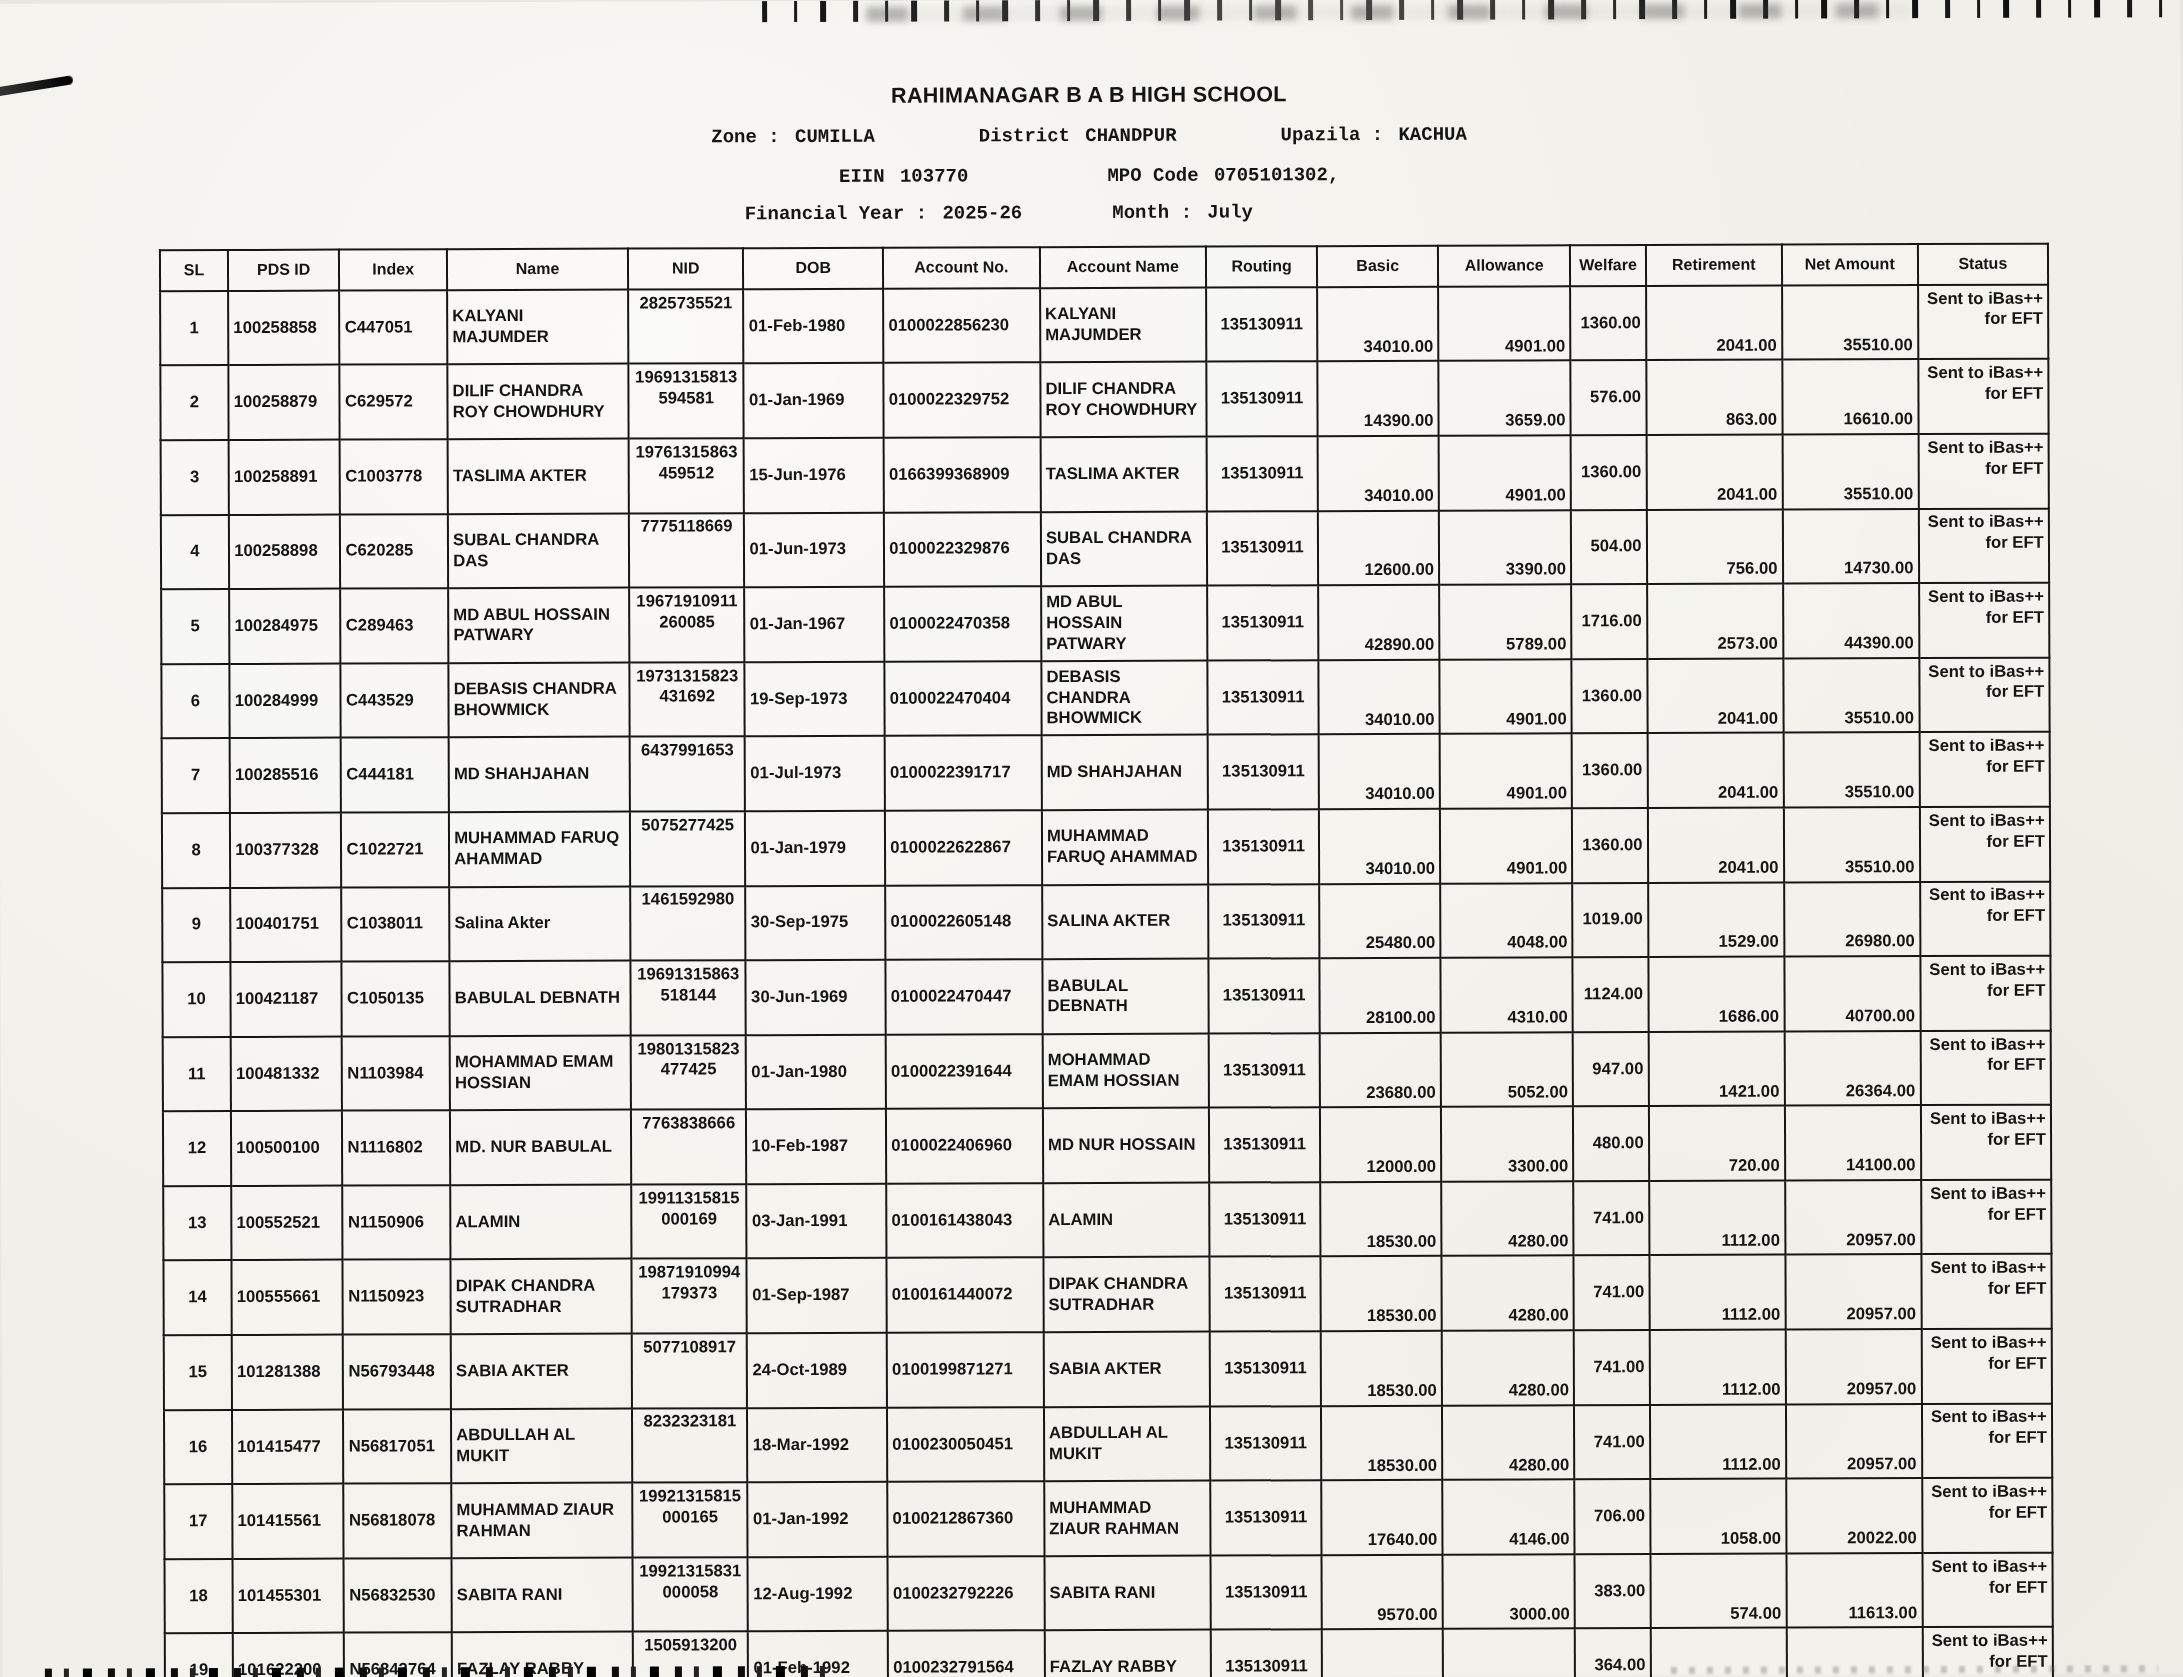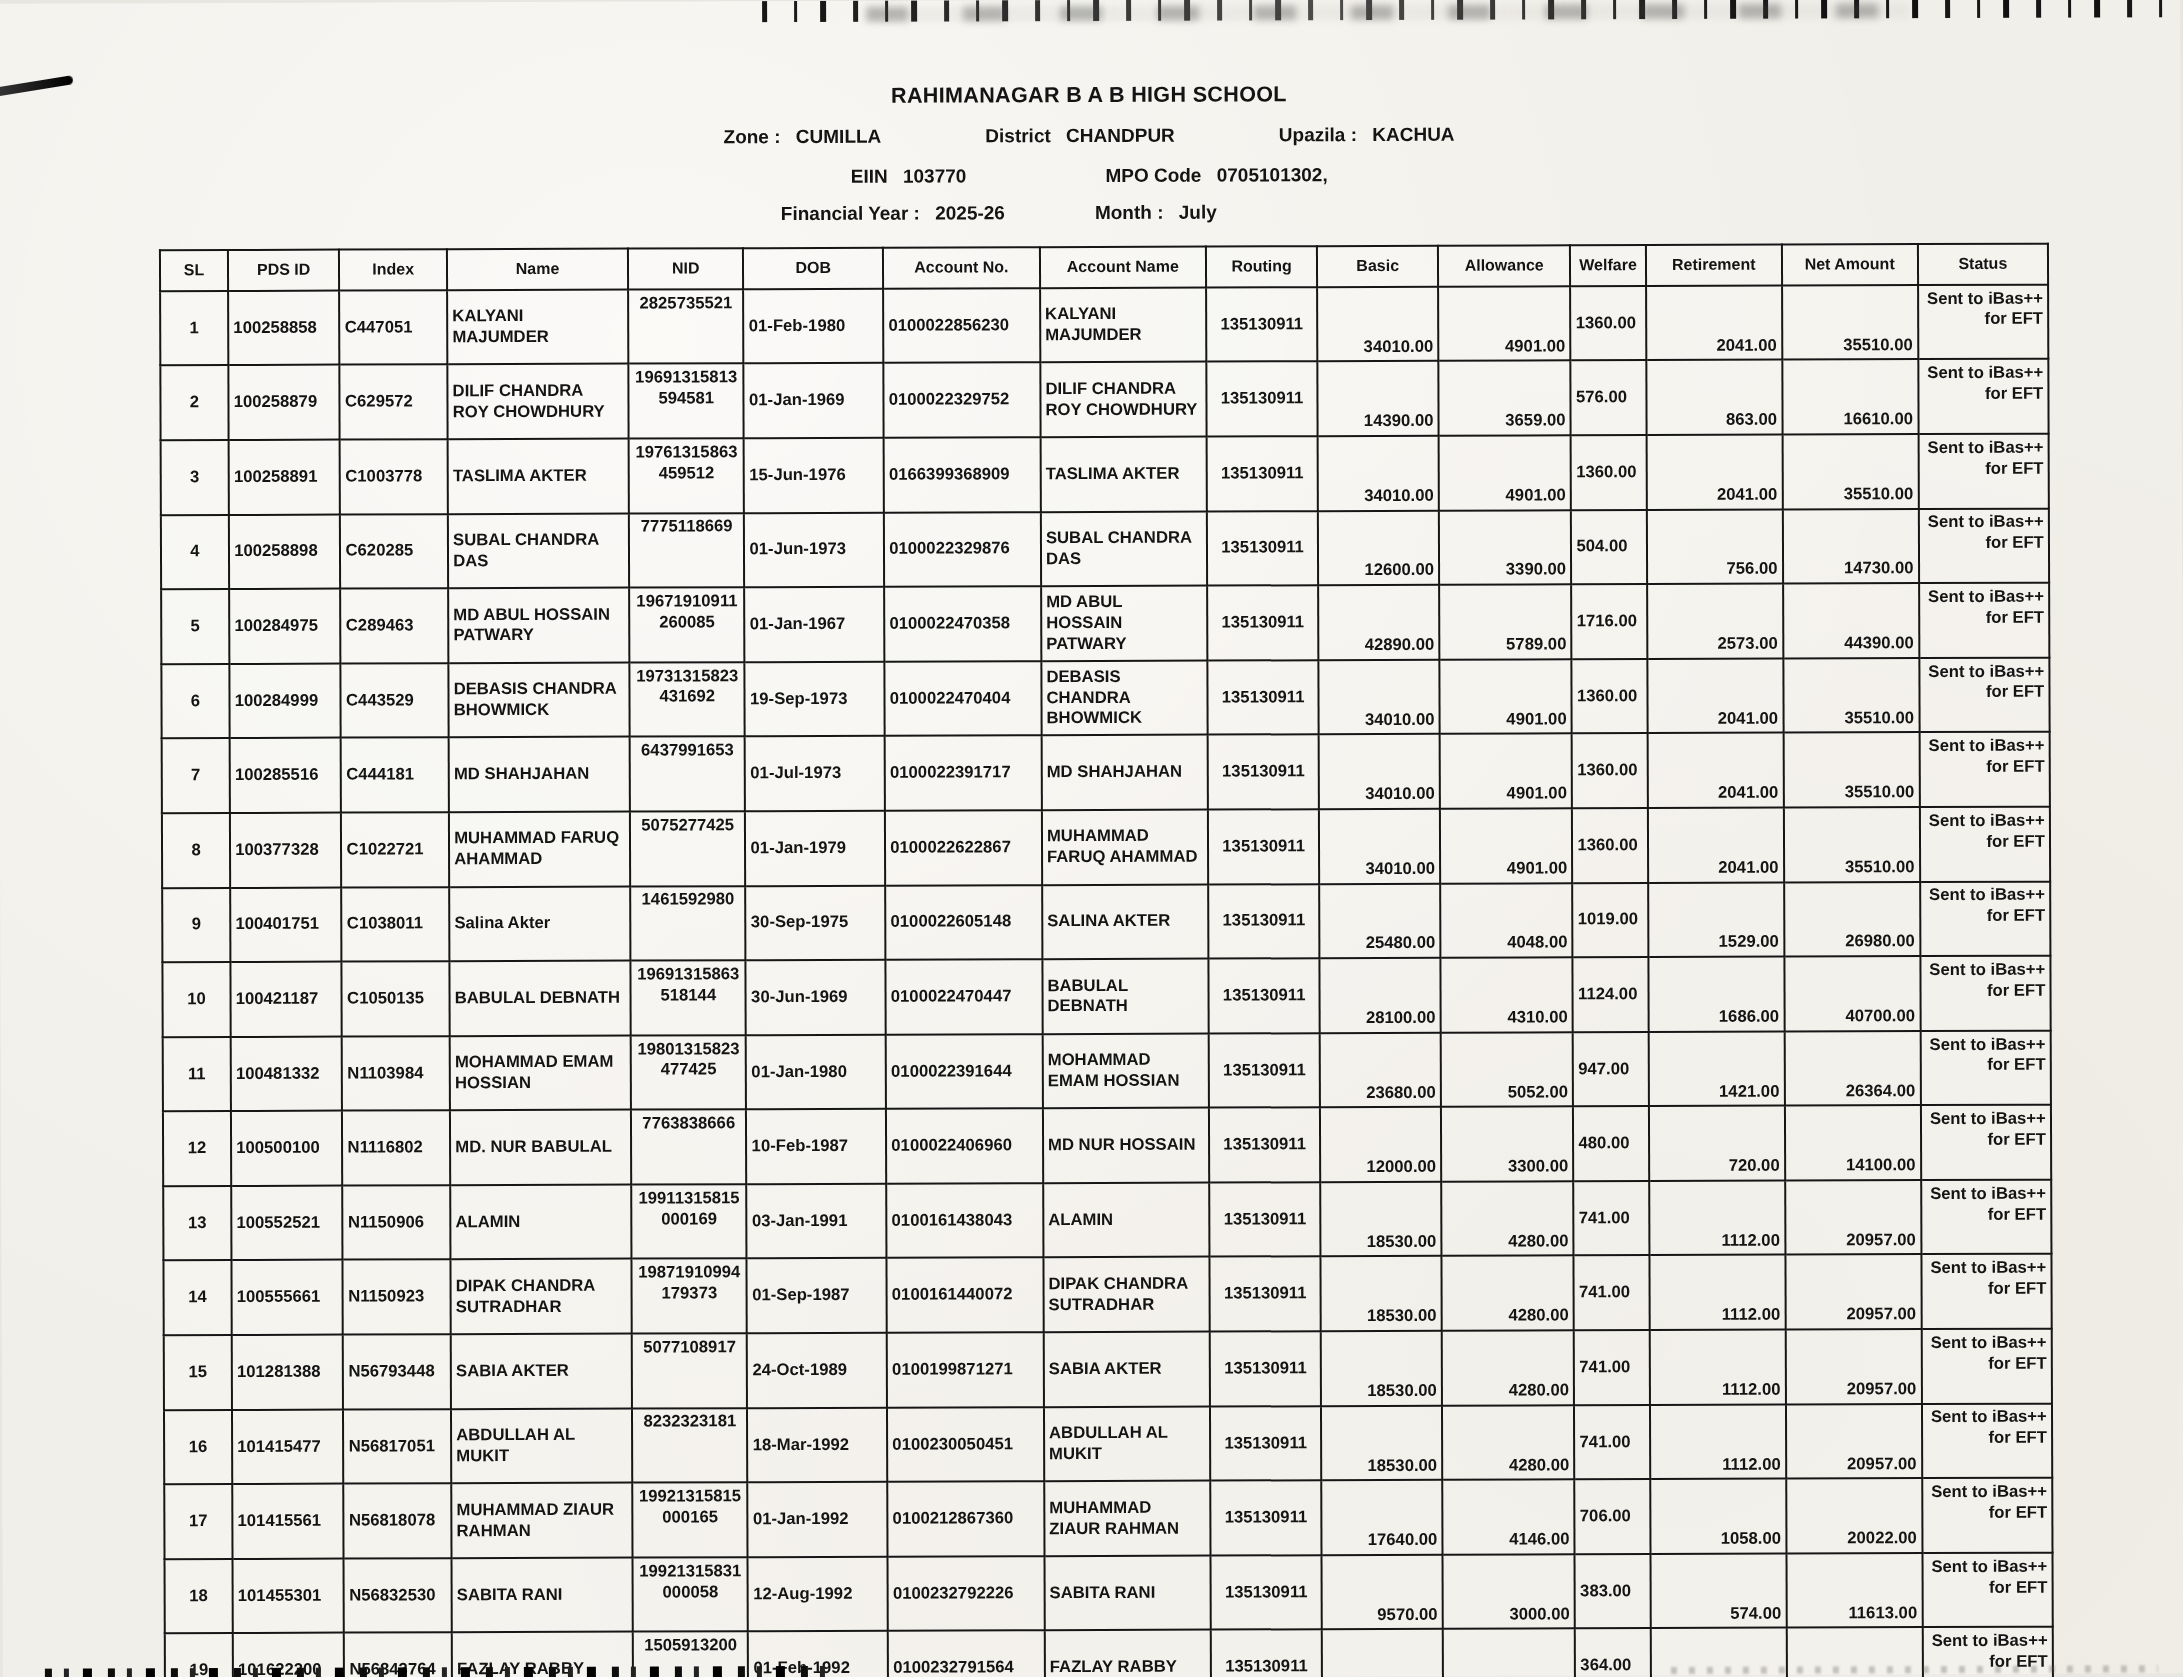--- a/index.html
+++ b/index.html
@@ -43,21 +43,21 @@
   .pen-stroke{
     position:absolute;top:78px;left:-5.6px;width:82px;height:9px;
     background:linear-gradient(90deg,#3a3a3a,#111 70%,#000);
     border-radius:5.6px;transform:rotate(-9deg);
     filter:blur(0.6px);
   }
   
   .doc-header{padding-top:82px;text-align:center;}
   .doc-title{font-size:21.6px;font-weight:bold;letter-spacing:0.3px;}
   .meta-line{display:flex;justify-content:center;align-items:baseline;font-size:19px;font-weight:bold;}
-  .meta-line .pair{display:flex;gap:15.3px;}
+  .meta-line .pair{display:flex;gap:15.3px;font-family:Liberation Mono, monospace;}
   .line-zone{margin-top:16.7px;gap:104px;}
   .line-eiin{margin-top:18px;gap:139px;}
   .line-fy{margin-top:15.3px;gap:90px;margin-left:-181px;}
   
   table.mpo{
     border-collapse:collapse;table-layout:fixed;
     margin:22px 0 0 161px;width:1890px;
     background:rgba(255,255,255,.25);
   }
   table.mpo th, table.mpo td{
@@ -69,21 +69,21 @@
   table.mpo thead th{
     font-size:16px;text-align:center;vertical-align:middle;height:36px;padding:1.4px 2.8px;
     border-bottom-width:2.8px;
   }
   table.mpo td{height:67px;}
   td.c-sl{text-align:center;vertical-align:middle;}
   td.c-pds,td.c-index,td.c-name,td.c-dob,td.c-acctno,td.c-acctname{ text-align:left;vertical-align:middle;}
   td.c-nid{text-align:center;vertical-align:top;padding-top:9.7px;word-break:break-all;}
   td.c-routing{text-align:center;vertical-align:middle;margin-left:32px;}
   td.c-basic,td.c-allow,td.c-retire,td.c-net{text-align:right;vertical-align:bottom;padding-bottom:15.3px;padding-right:5.6px;}
-  td.c-welfare{text-align:left;vertical-align:middle;padding-right:5.6px;padding-bottom:18px;border-radius:21px;}
+  td.c-welfare{text-align:right;vertical-align:middle;padding-right:5.6px;padding-bottom:18px;border-radius:21px;}
   td.c-status{text-align:right;vertical-align:top;padding:2.1px 2.8px;}
 </style>
 </head>
 <body>
 
 <div class="sheet">
 
   <div class="artifact-top"></div>
   <div class="artifact-top-shadow"></div>
   <div class="pen-stroke"></div>

